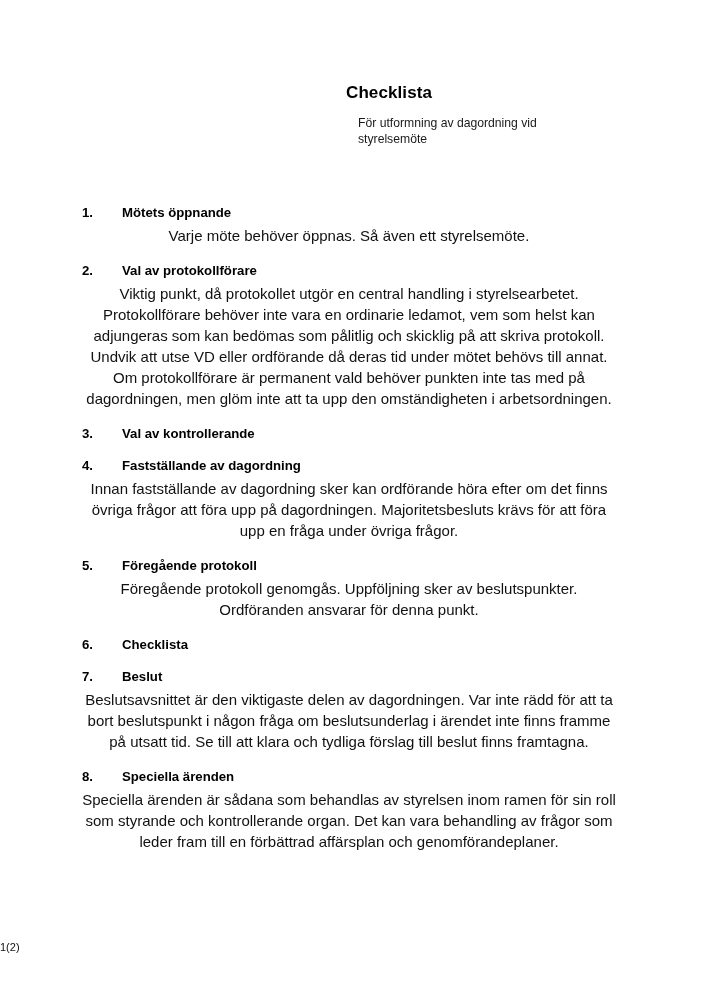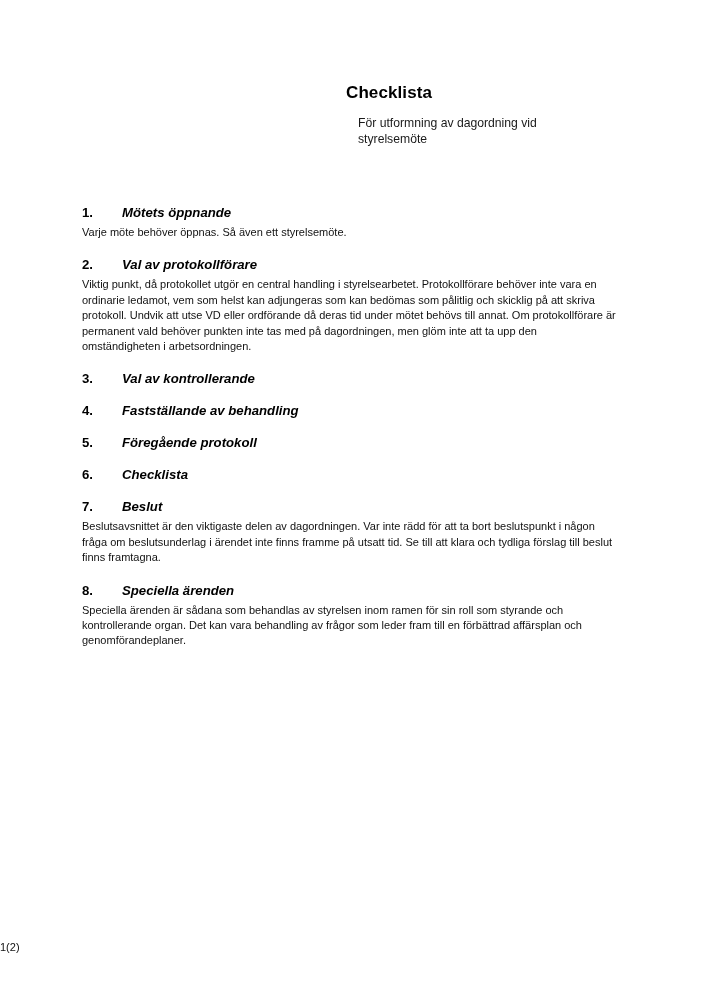--- a/index.html
+++ b/index.html
@@ -61,28 +61,27 @@
     display: flex;
     align-items: baseline;
   }
   .section-num {
     display: inline-block;
     width: 40px;
     flex: 0 0 40px;
   }
   .section-title {
     display: inline-block;
-    font-style: italic;
   }
   .section-body {
-    font-size: 11px;
+    font-size: 15px;
     color: #111111;
     line-height: 1.40;
     margin: 0;
-    text-align: left;
+    text-align: center;
     width: 534px;
   }
   .footer {
     position: absolute;
     left: 0;
     top: 941px;
     width: 707px;
     text-align: left;
     font-size: 11px;
     color: #111111;
@@ -119,29 +118,31 @@
     <div class="section">
       <h2 class="section-heading">
         <span class="section-num">3.</span>
         <span class="section-title">Val av kontrollerande</span>
       </h2>
     </div>
 
     <div class="section">
       <h2 class="section-heading">
         <span class="section-num">4.</span>
-        <span class="section-title">Fastställande av behandling</span>
+        <span class="section-title">Fastställande av dagordning</span>
       </h2>
+      <p class="section-body">Innan fastställande av dagordning sker kan ordförande höra efter om det finns övriga frågor att föra upp på dagordningen. Majoritetsbesluts krävs för att föra upp en fråga under övriga frågor.</p>
     </div>
 
     <div class="section">
       <h2 class="section-heading">
         <span class="section-num">5.</span>
         <span class="section-title">Föregående protokoll</span>
       </h2>
+      <p class="section-body">Föregående protokoll genomgås. Uppföljning sker av beslutspunkter. Ordföranden ansvarar för denna punkt.</p>
     </div>
 
     <div class="section">
       <h2 class="section-heading">
         <span class="section-num">6.</span>
         <span class="section-title">Checklista</span>
       </h2>
     </div>
 
     <div class="section">

